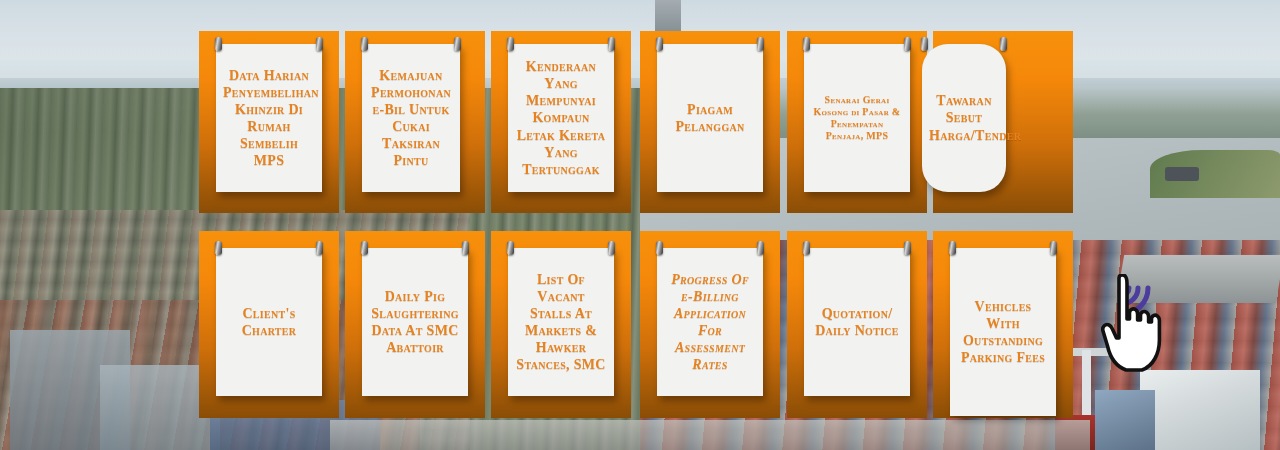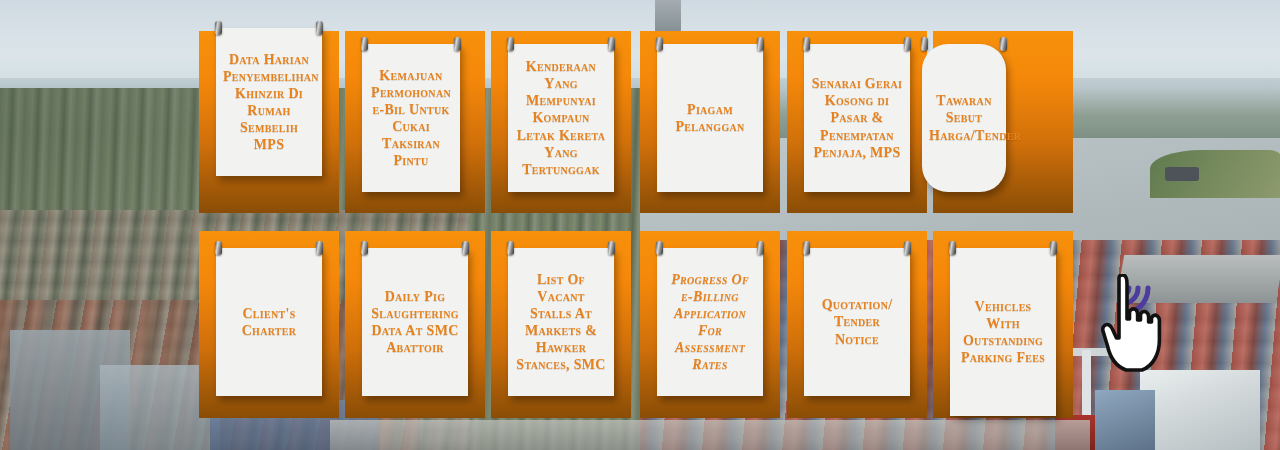--- a/index.html
+++ b/index.html
@@ -124,21 +124,21 @@
     <div class="ph-ship"></div>
     <div class="ph-bldg-w"></div>
     <div class="ph-bldg-w2"></div>
     <div class="ph-center-tower"></div>
     <div class="ph-road"></div>
     <div class="ph-veil"></div>
   </div>
 
   <div id="boards">
       <div class="panel row1" style="left: 199px; width: 140px; top: 31px; height: 182px;"></div>
-      <div class="card" style="left: 216px; top: 28px; width: 106px; height: 148px;">
+      <div class="card" style="left: 216px; top: 44px; width: 106px; height: 148px;">
         <span class="clip l"></span>
         <span class="clip r"></span>
         <div class="title" style="font-size: 14px;">Data Harian Penyembelihan Khinzir Di Rumah Sembelih MPS</div>
       </div>
       <div class="panel row1" style="left: 345px; width: 140px; top: 31px; height: 182px;"></div>
       <div class="card" style="left: 362px; top: 44px; width: 98px; height: 148px;">
         <span class="clip l"></span>
         <span class="clip r"></span>
         <div class="title" style="font-size: 14px;">Kemajuan Permohonan e-Bil Untuk Cukai Taksiran Pintu</div>
       </div>
@@ -151,21 +151,21 @@
       <div class="panel row1" style="left: 640px; width: 140px; top: 31px; height: 182px;"></div>
       <div class="card" style="left: 657px; top: 44px; width: 106px; height: 148px;">
         <span class="clip l"></span>
         <span class="clip r"></span>
         <div class="title" style="font-size: 14px;">Piagam Pelanggan</div>
       </div>
       <div class="panel row1" style="left: 787px; width: 140px; top: 31px; height: 182px;"></div>
       <div class="card" style="left: 804px; top: 44px; width: 106px; height: 148px;">
         <span class="clip l"></span>
         <span class="clip r"></span>
-        <div class="title" style="font-size: 14px;">Senarai Gerai Kosong di Pasar &amp; Penempatan Penjaja, MPS</div>
+        <div class="title" style="font-size: 10px;">Senarai Gerai Kosong di Pasar &amp; Penempatan Penjaja, MPS</div>
       </div>
       <div class="panel row1" style="left: 933px; width: 140px; top: 31px; height: 182px;"></div>
       <div class="card" style="left: 922px; top: 44px; width: 84px; height: 148px; border-radius: 26px;">
         <span class="clip l"></span>
         <span class="clip r"></span>
         <div class="title" style="font-size: 14px;">Tawaran Sebut Harga/Tender</div>
       </div>
       <div class="panel row2" style="left: 199px; width: 140px; top: 231px; height: 187px;"></div>
       <div class="card" style="left: 216px; top: 248px; width: 106px; height: 148px;">
         <span class="clip l"></span>
@@ -187,21 +187,21 @@
       <div class="panel row2" style="left: 640px; width: 140px; top: 231px; height: 187px;"></div>
       <div class="card" style="left: 657px; top: 248px; width: 106px; height: 148px; font-style: italic;">
         <span class="clip l"></span>
         <span class="clip r"></span>
         <div class="title" style="font-size: 14px;">Progress Of e-Billing Application For Assessment Rates</div>
       </div>
       <div class="panel row2" style="left: 787px; width: 140px; top: 231px; height: 187px;"></div>
       <div class="card" style="left: 804px; top: 248px; width: 106px; height: 148px;">
         <span class="clip l"></span>
         <span class="clip r"></span>
-        <div class="title" style="font-size: 14px;">Quotation/ Tender Notice</div>
+        <div class="title" style="font-size: 14px;">Quotation/ Daily Notice</div>
       </div>
       <div class="panel row2" style="left: 933px; width: 140px; top: 231px; height: 187px;"></div>
       <div class="card" style="left: 950px; top: 248px; width: 106px; height: 168px;">
         <span class="clip l"></span>
         <span class="clip r"></span>
         <div class="title" style="font-size: 14px;">Vehicles With Outstanding Parking Fees</div>
       </div>
     </div>
 
   <div class="cursor">

